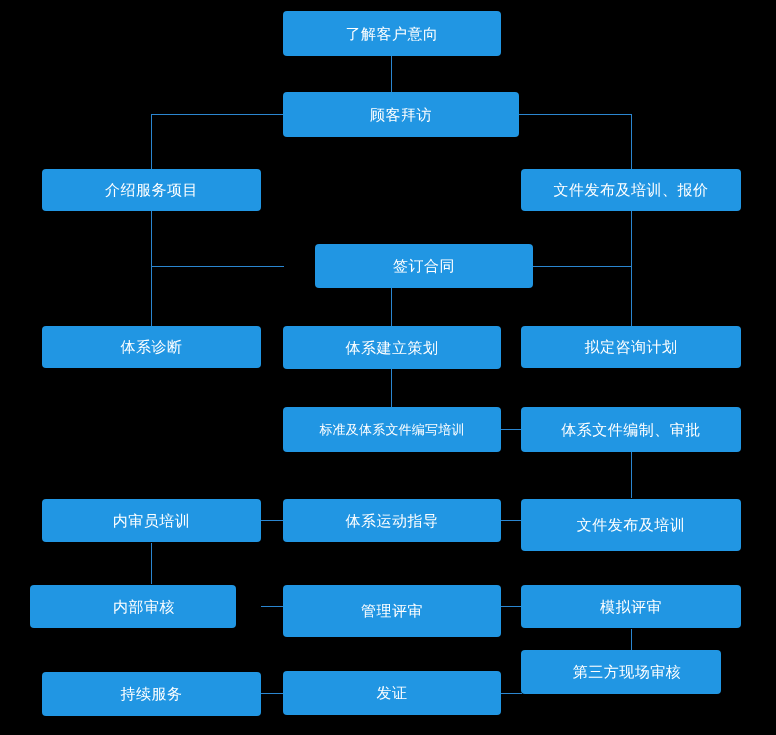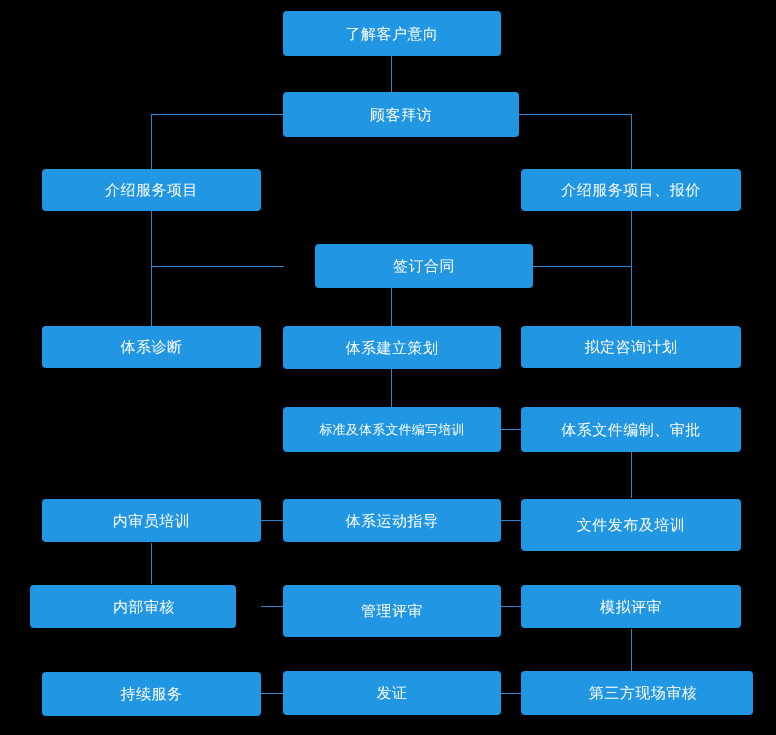--- a/index.html
+++ b/index.html
@@ -95,21 +95,21 @@
   <div class="connector h" style="left:501px; top:693px; width:21px;"></div>
 
   <div class="connector h" style="left:261px; top:693px; width:22px;"></div>
 
   <div class="node" style="left:283px; top:11px; width:218px; height:45px;">了解客户意向</div>
 
   <div class="node" style="left:283px; top:92px; width:236px; height:45px;">顾客拜访</div>
 
   <div class="node" style="left:42px; top:169px; width:219px; height:42px;">介绍服务项目</div>
 
-  <div class="node" style="left:521px; top:169px; width:220px; height:42px;">介绍服务项目、报价</div>
+  <div class="node" style="left:521px; top:169px; width:220px; height:42px;">文件发布及培训、报价</div>
 
   <div class="node" style="left:283px; top:244px; width:218px; height:44px;margin-left:32px;">签订合同</div>
 
   <div class="node" style="left:42px; top:326px; width:219px; height:42px;">体系诊断</div>
 
   <div class="node" style="left:283px; top:326px; width:218px; height:43px;">体系建立策划</div>
 
   <div class="node" style="left:521px; top:326px; width:220px; height:42px;">拟定咨询计划</div>
 
   <div class="node small" style="left:283px; top:407px; width:218px; height:45px;">标准及体系文件编写培训</div>
@@ -125,15 +125,15 @@
   <div class="node" style="left:30px; top:585px; width:206px; height:43px;padding-left:22px;">内部审核</div>
 
   <div class="node" style="left:283px; top:585px; width:218px; height:52px;">管理评审</div>
 
   <div class="node" style="left:521px; top:585px; width:220px; height:43px;">模拟评审</div>
 
   <div class="node" style="left:42px; top:672px; width:219px; height:44px;">持续服务</div>
 
   <div class="node" style="left:283px; top:671px; width:218px; height:44px;">发证</div>
 
-  <div class="node" style="left:521px; top:671px; width:232px; height:44px;padding-left:12px;">第三方现场审核</div>
+  <div class="node" style="left:521px; top:650px; width:200px; height:44px;padding-left:12px;">第三方现场审核</div>
 
 </div>
 
 </body></html>

